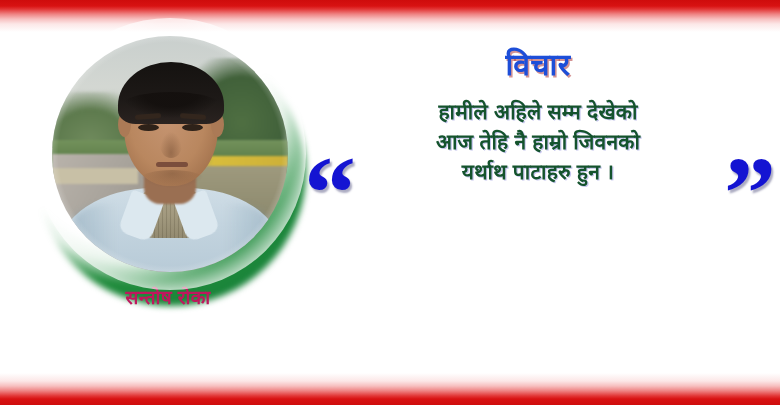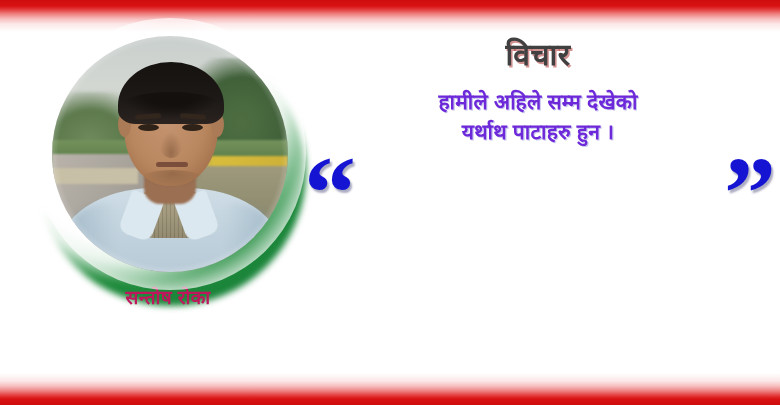--- a/index.html
+++ b/index.html
@@ -298,34 +298,34 @@
     top: 36px;
     width: 452px;
     height: 270px;
   }
 
   #quote-title {
     text-align: center;
     font-family: "Liberation Sans", sans-serif;
     font-size: 30px;
     font-weight: bold;
-    color: #404040;
+    color: #1d4ed8;
     text-shadow: 1.5px 1.5px 0 rgba(160,15,15,0.45);
     line-height: 1.1;
-    margin-top: 2px;
+    margin-top: 12px;
     letter-spacing: 0.5px;
   }
 
   #quote-lines {
     margin-top: 16px;
     text-align: center;
     font-family: "Liberation Sans", sans-serif;
     font-size: 21px;
     font-weight: bold;
-    color: #6d28d9;
+    color: #14532d;
     line-height: 1.44;
     text-shadow: 1.2px 1.2px 0 rgba(110,110,210,0.40);
     letter-spacing: 0.2px;
   }
   #quote-lines .qline { white-space: nowrap; }
 
   
   .qmark {
     position: absolute;
     width: 44px;
@@ -393,18 +393,19 @@
   <div id="quote-block">
 
     <div id="quote-title">विचार</div>
 
     <div class="qmark qmark-open">“</div>
 
     <div class="qmark qmark-close">”</div>
 
     <div id="quote-lines">
       <div class="qline">हामीले अहिले सम्म देखेको</div>
+      <div class="qline">आज तेहि नै हाम्रो जिवनको</div>
       <div class="qline">यर्थाथ पाटाहरु हुन ।</div>
     </div>
 
   </div>
 
 </div>
 
 </body></html>

